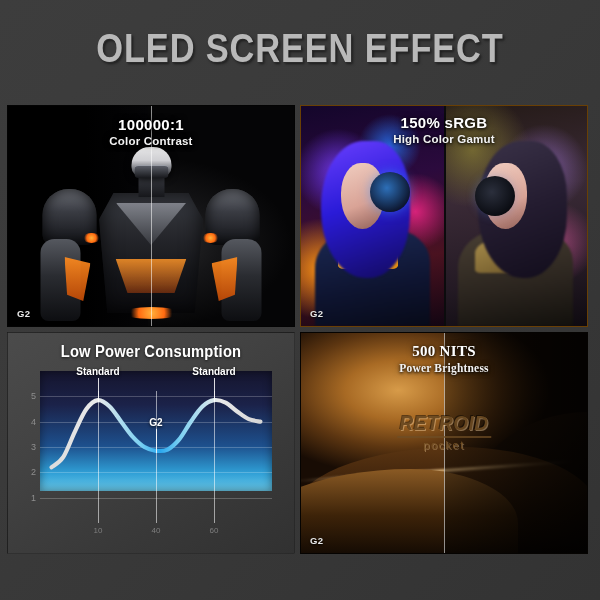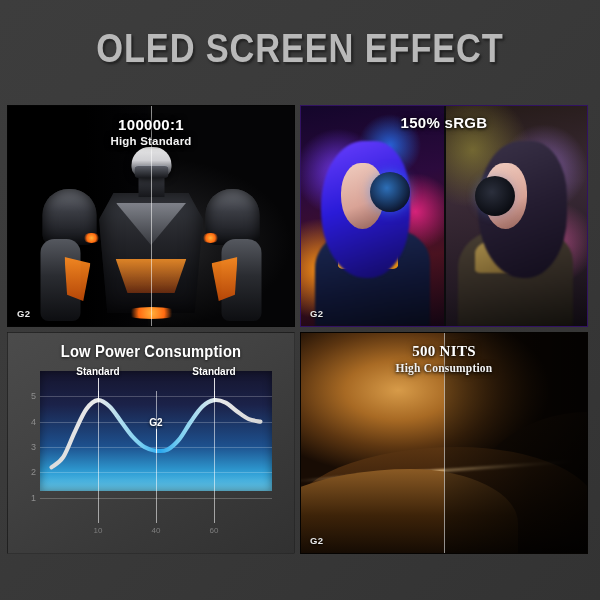--- a/index.html
+++ b/index.html
@@ -141,21 +141,21 @@
   .mech .hipl,.mech .hipr{
     position:absolute; top:116px; width:26px; height:44px;
     background:linear-gradient(180deg,#ff8c1e,#c24a06);
     clip-path:polygon(0 0,100% 14%,72% 100%,10% 86%);
     opacity:.92;
   }
   .mech .hipl{ left:26px; }
   .mech .hipr{ right:26px; transform:scaleX(-1); }
 
   
-  #p-gamut{ background:#4c1d95; }
+  #p-gamut{ background:#a16207; }
   #p-gamut .half{ position:absolute; top:0; bottom:0; width:50%; overflow:hidden; }
   #p-gamut .half.L{ left:0;
     background:
       radial-gradient(circle 62px at 26% 30%, rgba(120,60,255,.85), rgba(120,60,255,0) 70%),
       radial-gradient(circle 70px at 14% 74%, rgba(255,150,20,.95), rgba(255,120,0,0) 72%),
       radial-gradient(circle 55px at 80% 48%, rgba(255,40,140,.8), rgba(255,40,140,0) 70%),
       radial-gradient(circle 45px at 62% 18%, rgba(40,120,255,.8), rgba(40,120,255,0) 70%),
       linear-gradient(170deg,#14062b 0%, #2b0a3d 35%, #4a1220 70%, #120512 100%);
   }
   #p-gamut .half.R{ right:0;
@@ -305,21 +305,21 @@
       <div class="ab"></div>
       <div class="hipl"></div>
         <div class="hipr"></div>
       <div class="glow" style="left:44px;top:92px;width:18px;height:10px;"></div>
       <div class="glow" style="right:44px;top:92px;width:18px;height:10px;"></div>
       <div class="glow" style="left:50%;transform:translateX(-50%);top:166px;width:56px;height:12px;"></div>
     </div>
     <div class="splitline"></div>
     <div class="cap" style="top:10px;">
       <span class="big">100000:1</span>
-      <span class="sub">High Standard</span>
+      <span class="sub">Color Contrast</span>
     </div>
     <div class="g2tag">G2</div>
   </div>
 
   <div class="panel" id="p-gamut">
     <div class="half L">
       <div class="girl">
         <div class="body"></div>
         <div class="scarf"></div>
         <div class="hair"></div>
@@ -332,20 +332,21 @@
         <div class="body"></div>
         <div class="scarf"></div>
         <div class="hair"></div>
         <div class="face"></div>
         <div class="phone"></div>
       </div>
     </div>
     <div class="midline"></div>
     <div class="cap" style="top:8px;">
       <span class="big">150% sRGB</span>
+      <span class="sub">High Color Gamut</span>
     </div>
     <div class="g2tag">G2</div>
   </div>
 
   <div class="panel" id="p-power">
     <div class="chart-title">Low Power Consumption</div>
     <div class="chart-wrap">
       <div class="plot-blue"></div>
       <div class="plot-axes" id="axes">
           <div class="gridline" style="top: 25.3333px;"></div>
@@ -391,20 +392,25 @@
   </div>
 
   <div class="panel" id="p-bright">
     <div class="duneback"></div>
     <div class="dune c"></div>
     <div class="dune a"></div>
     <div class="dune-edge"></div>
     <div class="dune b"></div>
     <div class="rightdark"></div>
     <div class="splitline"></div>
+    <div class="logo">
+      <div class="mark">RETROID</div>
+      <div class="bar"></div>
+      <div class="word">pocket</div>
+    </div>
     <div class="cap" style="top:10px;font-family:Liberation Serif, serif;">
       <span class="big">500 NITS</span>
-      <span class="sub">High Consumption</span>
+      <span class="sub">Power Brightness</span>
     </div>
     <div class="g2tag">G2</div>
   </div>
 
 </div>
 
 </body></html>

